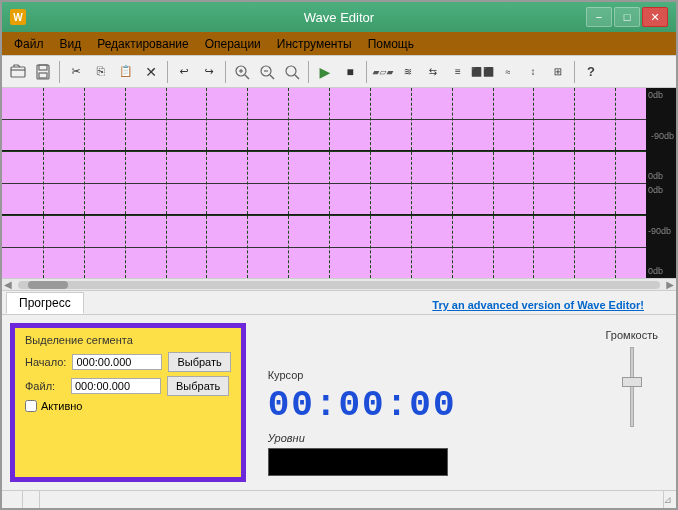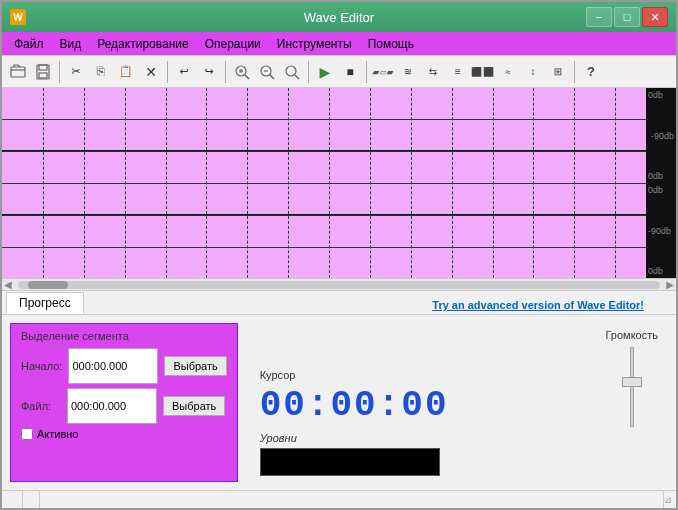--- a/index.html
+++ b/index.html
@@ -66,21 +66,21 @@
       cursor: pointer;
       display: flex;
       align-items: center;
       justify-content: center;
       border-radius: 2px;
     }
     .title-btn.close { background: #d9534f; border-color: #c9302c; }
 
     
     .menu-bar {
-      background: #d946ef;
+      background: #a16207;
       height: 24px;
       display: flex;
       align-items: center;
       border-bottom: 1px solid #ccc;
       flex-shrink: 0;
       padding: 0 4px;
     }
     .menu-item {
       padding: 2px 8px;
       cursor: pointer;
@@ -250,22 +250,22 @@
       background: #f0f0f0;
       border-top: 1px solid #ccc;
       flex-shrink: 0;
       padding: 8px;
       display: flex;
       gap: 12px;
     }
 
     
     .segment-section {
-      border: 1px solid #6d28d9;
-      background: #d946ef;
+      border: 5px solid #6d28d9;
+      background: #fde047;
       padding: 6px 10px;
       min-width: 200px;
     }
     .segment-title {
       font-size: 11px;
       margin-bottom: 6px;
       color: #333;
     }
     .segment-row {
       display: flex;
@@ -273,21 +273,21 @@
       margin-bottom: 4px;
       gap: 6px;
     }
     .segment-label {
       font-size: 11px;
       color: #333;
       min-width: 40px;
     }
     .segment-input {
       width: 90px;
-      height: 36px;
+      height: 16px;
       border: 1px solid #aaa;
       background: #fff;
       padding: 0 3px;
       font-size: 11px;
     }
     .segment-btn {
       height: 20px;
       padding: 0 8px;
       border: 1px solid #aaa;
       background: #e8e8e8;

